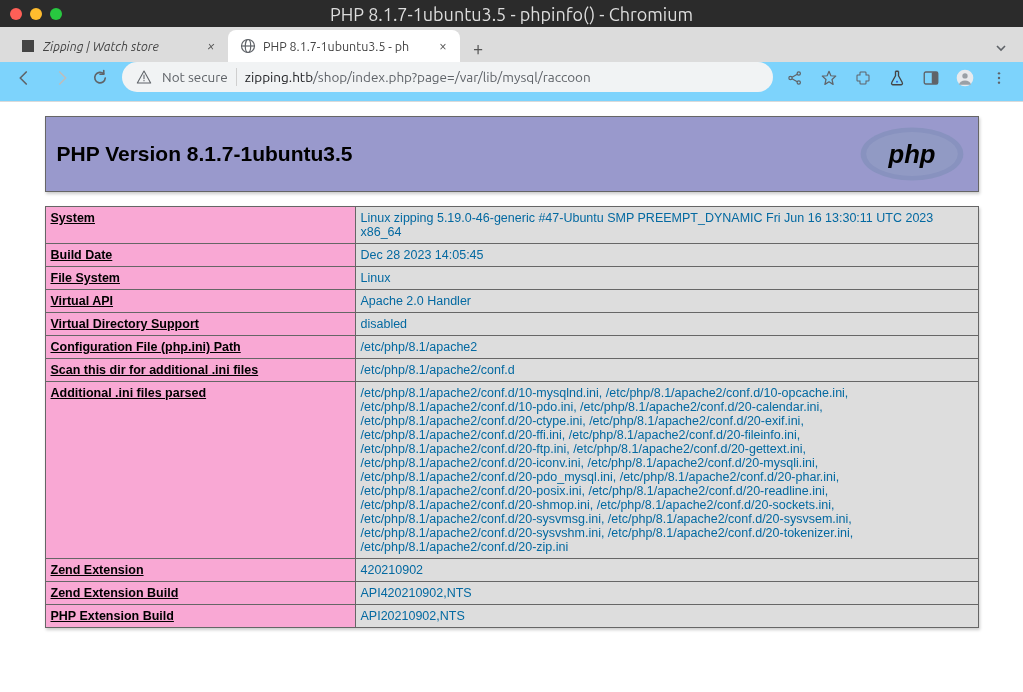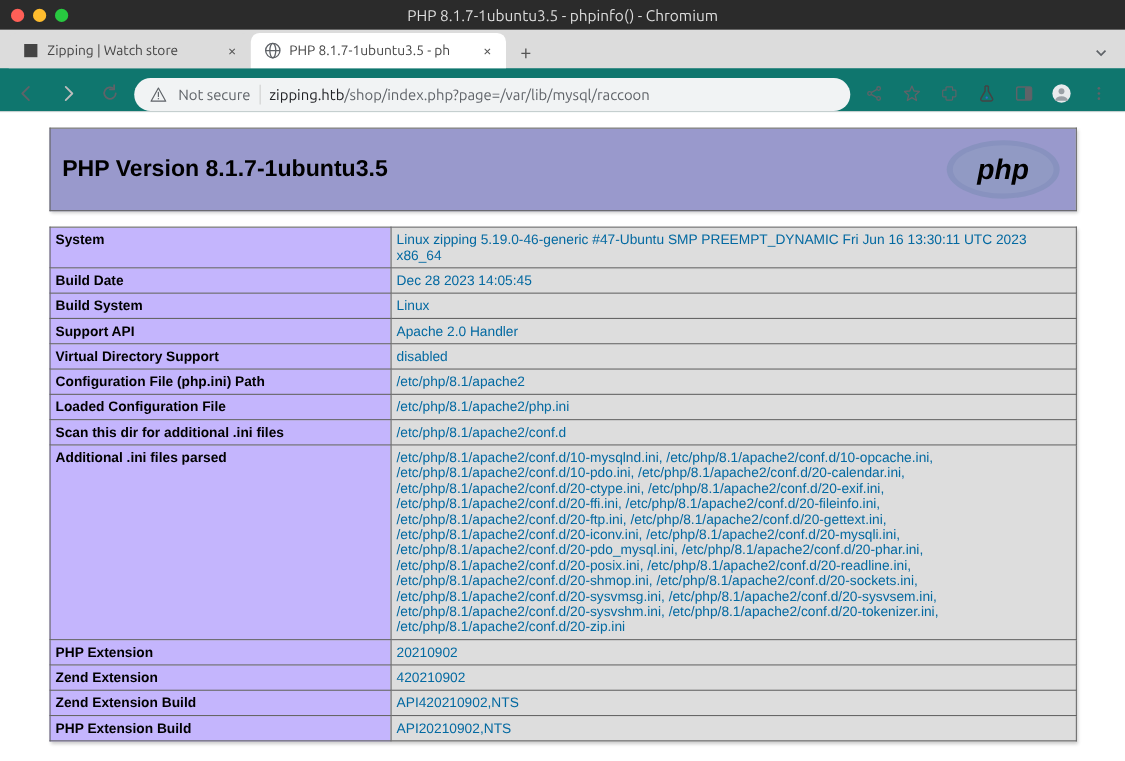--- a/index.html
+++ b/index.html
@@ -5,37 +5,37 @@
     * { box-sizing: border-box; }
     body { margin: 0; font-family: "Ubuntu", "Segoe UI", Arial, sans-serif; background: #fff; overflow: hidden; }
 
     
     .titlebar { height: 27px; background: #2b2b2b; display: flex; align-items: center; padding: 0 10px; position: relative; }
     .traffic-lights { display: flex; gap: 8px; }
     .tlight { width: 12px; height: 12px; border-radius: 50%; }
     .tl-red { background: #ff5f57; }
     .tl-yellow { background: #febc2e; }
     .tl-green { background: #28c840; }
-    .window-title { position: absolute; left: 0; right: 0; text-align: center; color: #ddd; font-size: 14px; pointer-events: none; }
+    .window-title { position: absolute; left: 0; right: 0; text-align: center; color: #ddd; font-size: 18px; pointer-events: none; }
 
     
     .tabstrip { height: 35px; background: #dcdcdc; display: flex; align-items: flex-end; padding: 0 8px; }
     .tab { display: flex; align-items: center; gap: 7px; height: 32px; padding: 0 10px 0 12px; border-top-left-radius: 8px; border-top-right-radius: 8px; font-size: 12.5px; color: #444; min-width: 0; }
-    .tab.inactive { background: #dcdcdc; width: 220px;}
+    .tab.inactive { background: #dcdcdc; width: 220px; font-style: italic;}
     .tab.active   { background: #ffffff; width: 232px;}
     .tab-title { white-space: nowrap; overflow: hidden; text-overflow: ellipsis; flex: 1; }
     .favicon-dummy { width: 16px; height: 16px; display:inline-flex; align-items:center; justify-content:center;}
     .favicon-sq { width: 12px; height: 12px; background:#444; }
     .tab-close { width: 14px; height: 14px; display:flex; align-items:center; justify-content:center; color:#555; font-size:14px; line-height:1;}
     .newtab { width:28px; height:28px; display:flex; align-items:center; justify-content:center; color:#555; font-size:18px; margin-left:4px; }
     .tabstrip-spacer { flex:1; }
     .dropdown-tabs { width:28px; height:28px; display:flex; align-items:center; justify-content:center;}
 
     
-    .toolbar { height: 40px; background:#0f766e; border-bottom:1px solid #dadada; display:flex; align-items:flex-end; padding: 0 8px; gap: 6px; }
+    .toolbar { height: 40px; background:#7dd3fc; border-bottom:1px solid #dadada; display:flex; align-items:flex-start; padding: 0 8px; gap: 6px; }
     .toolbtn { width: 32px; height: 32px; display:flex; align-items:center; justify-content:center; border-radius:50%; color:#5f6368; }
     .toolbtn.disabled { color:#bdbdbd; }
     .addressbar { flex:1; height:30px; background:#f1f3f4; border-radius:15px; display:flex; align-items:center; padding: 0 4px 0 12px; gap:8px; font-size:13.5px; color:#5f6368;}
     .addressbar .url-text { color:#202124; }
     .addressbar .url-path { color:#5f6368;margin-top:48px; }
     .addressbar .sep { width:1px; height:18px; background:#cfcfcf; }
     .addr-icon { display:flex; align-items:center; justify-content:center; width:20px; height:20px;}
     .right-icons { display:flex; align-items:center; gap:2px; }
 
     
@@ -47,21 +47,21 @@
     .viewport::-webkit-scrollbar-thumb { background:#c1c1c1; border-radius:3px; }
 
     .center { width: 934px; margin: 0 auto; font-family: sans-serif; }
     .center table { border-collapse: collapse; width: 100%; box-shadow: 1px 2px 3px #ccc; }
     .center td, .center th { border: 1px solid #666; font-size: 12.5px; vertical-align: baseline; padding: 4px 5px; text-align:left;}
 
     .header-table td { background: #9999cc; margin-top: 12px; }
     .header-cell { height: 66px; display:flex; align-items:center; justify-content:space-between; padding: 0 6px;}
     .php-version { font-size: 21px; font-weight: bold; color:#000; }
 
-    .info-table td.e { background: #c4b5fd; width: 310px; font-weight: bold; color:#000;}
+    .info-table td.e { background: #f9a8d4; width: 310px; font-weight: bold; color:#000;text-decoration:underline;}
     .info-table td.v { background: #ddd; color:#0369a1; word-break: break-word;}
 
     .php-logo { width:110px; height:60px;text-align:right; }
 
     svg { display:block; }
   </style>
 </head>
 <body>
 
 <div class="titlebar">
@@ -212,52 +212,44 @@
       <tbody id="phpinfo-rows">
           <tr>
             <td class="e">System</td>
             <td class="v">Linux zipping 5.19.0-46-generic #47-Ubuntu SMP PREEMPT_DYNAMIC Fri Jun 16 13:30:11 UTC 2023 x86_64</td>
           </tr>
           <tr>
             <td class="e">Build Date</td>
             <td class="v">Dec 28 2023 14:05:45</td>
           </tr>
           <tr>
-            <td class="e">Build System</td>
+            <td class="e">File System</td>
             <td class="v">Linux</td>
           </tr>
           <tr>
-            <td class="e">Support API</td>
+            <td class="e">Virtual API</td>
             <td class="v">Apache 2.0 Handler</td>
           </tr>
           <tr>
             <td class="e">Virtual Directory Support</td>
             <td class="v">disabled</td>
           </tr>
           <tr>
             <td class="e">Configuration File (php.ini) Path</td>
             <td class="v">/etc/php/8.1/apache2</td>
           </tr>
           <tr>
-            <td class="e">Loaded Configuration File</td>
-            <td class="v">/etc/php/8.1/apache2/php.ini</td>
-          </tr>
-          <tr>
             <td class="e">Scan this dir for additional .ini files</td>
             <td class="v">/etc/php/8.1/apache2/conf.d</td>
           </tr>
           <tr>
             <td class="e">Additional .ini files parsed</td>
             <td class="v">/etc/php/8.1/apache2/conf.d/10-mysqlnd.ini, /etc/php/8.1/apache2/conf.d/10-opcache.ini, /etc/php/8.1/apache2/conf.d/10-pdo.ini, /etc/php/8.1/apache2/conf.d/20-calendar.ini, /etc/php/8.1/apache2/conf.d/20-ctype.ini, /etc/php/8.1/apache2/conf.d/20-exif.ini, /etc/php/8.1/apache2/conf.d/20-ffi.ini, /etc/php/8.1/apache2/conf.d/20-fileinfo.ini, /etc/php/8.1/apache2/conf.d/20-ftp.ini, /etc/php/8.1/apache2/conf.d/20-gettext.ini, /etc/php/8.1/apache2/conf.d/20-iconv.ini, /etc/php/8.1/apache2/conf.d/20-mysqli.ini, /etc/php/8.1/apache2/conf.d/20-pdo_mysql.ini, /etc/php/8.1/apache2/conf.d/20-phar.ini, /etc/php/8.1/apache2/conf.d/20-posix.ini, /etc/php/8.1/apache2/conf.d/20-readline.ini, /etc/php/8.1/apache2/conf.d/20-shmop.ini, /etc/php/8.1/apache2/conf.d/20-sockets.ini, /etc/php/8.1/apache2/conf.d/20-sysvmsg.ini, /etc/php/8.1/apache2/conf.d/20-sysvsem.ini, /etc/php/8.1/apache2/conf.d/20-sysvshm.ini, /etc/php/8.1/apache2/conf.d/20-tokenizer.ini, /etc/php/8.1/apache2/conf.d/20-zip.ini</td>
           </tr>
           <tr>
-            <td class="e">PHP Extension</td>
-            <td class="v">20210902</td>
-          </tr>
-          <tr>
             <td class="e">Zend Extension</td>
             <td class="v">420210902</td>
           </tr>
           <tr>
             <td class="e">Zend Extension Build</td>
             <td class="v">API420210902,NTS</td>
           </tr>
           <tr>
             <td class="e">PHP Extension Build</td>
             <td class="v">API20210902,NTS</td>

